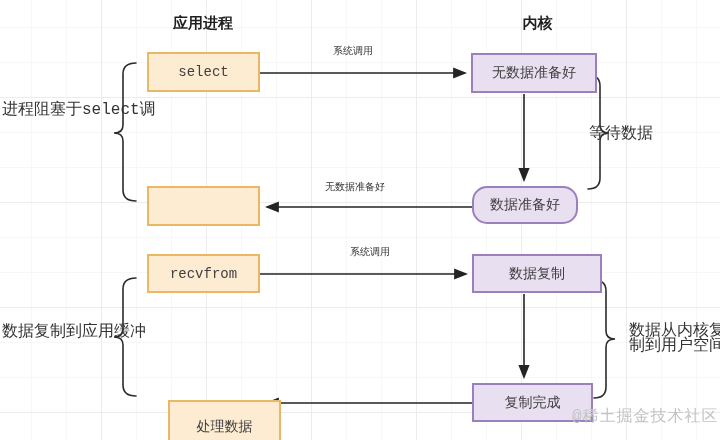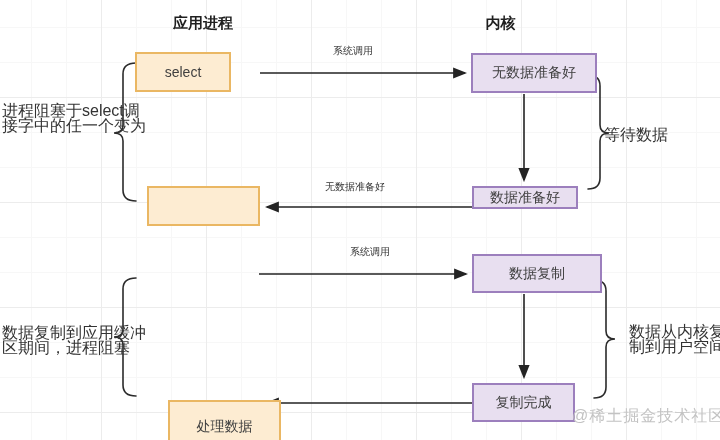--- a/index.html
+++ b/index.html
@@ -7,41 +7,42 @@
   .canvas{
     position:relative;width:720px;height:440px;overflow:hidden;
     background-color:#ffffff;
     background-image:
       linear-gradient(#ececec 1px, transparent 1px),
       linear-gradient(90deg,#ececec 1px, transparent 1px),
       linear-gradient(#f7f7f7 1px, transparent 1px),
       linear-gradient(90deg,#f7f7f7 1px, transparent 1px);
     background-size:105px 105px,105px 105px,35px 35px,35px 35px;
     background-position:-4px -8px;
+    font-family:Liberation Mono, monospace;
   }
   .abs{position:absolute;}
   .hdr{font-weight:bold;font-size:15px;color:#1f1f1f;text-align:center;}
   .node{
     display:flex;align-items:center;justify-content:center;
     font-size:14px;color:#3f3f3f;box-sizing:border-box;
   }
   .node.app{background:var(--app-fill,#fdecd2);border:2px solid var(--app-border,#eab763);}
   .node.kernel{background:var(--kernel-fill,#e8dff0);border:2px solid var(--kernel-border,#9c7fbd);}
   .arrow-label{font-size:10px;color:#333;text-align:center;white-space:nowrap;}
   .annotation{font-size:16px;color:#333;text-align:center;line-height:15px;white-space:nowrap;}
   svg.overlay{position:absolute;left:0;top:0;pointer-events:none;}
   .watermark{font-size:16px;color:var(--wm,#c3c3c3);white-space:nowrap;letter-spacing:1px;}
 </style>
 </head>
 <body>
 
 <div class="canvas">
 
   <div class="abs hdr" style="left:145px;top:14px;width:116px;">应用进程</div>
-  <div class="abs hdr" style="left:445px;top:14px;width:111px;">内核</div>
+  <div class="abs hdr" style="left:482px;top:14px;width:111px;">内核</div>
 
   <svg class="overlay" width="720" height="440" viewBox="0 0 720 440">
     <defs>
       <marker id="ah" viewBox="0 0 10 8" refX="8.5" refY="4" markerWidth="9" markerHeight="7" orient="auto-start-reverse">
         <path d="M0,0 L10,4 L0,8 z" fill="#232323"></path>
       </marker>
     </defs>
 
     <line x1="260" y1="73" x2="465" y2="73" stroke="#232323" stroke-width="1.6" marker-end="url(#ah)"></line>
 
@@ -57,45 +58,44 @@
 
     <path d="M136,63 Q123,63 123,74 L123,125 Q123,133 114,133 Q123,133 123,141 L123,190 Q123,201 136,201" fill="none" stroke="#2b2b2b" stroke-width="1.6" stroke-linecap="round"></path>
 
     <path d="M136,278 Q123,278 123,289 L123,329 Q123,337 114,337 Q123,337 123,345 L123,385 Q123,396 136,396" fill="none" stroke="#2b2b2b" stroke-width="1.6" stroke-linecap="round"></path>
 
     <path d="M588,75 Q600,75 600,86 L600,125 Q600,133 609,133 Q600,133 600,141 L600,178 Q600,189 588,189" fill="none" stroke="#2b2b2b" stroke-width="1.6" stroke-linecap="round"></path>
 
     <path d="M594,280 Q606,280 606,291 L606,331 Q606,339 615,339 Q606,339 606,347 L606,387 Q606,398 594,398" fill="none" stroke="#2b2b2b" stroke-width="1.6" stroke-linecap="round"></path>
   </svg>
 
-  <div class="abs node app" style="left:135px;top:52px;width:96px;height:40px;">select</div>
+  <div class="abs node app" style="left:147px;top:52px;width:113px;height:40px;">select</div>
   <div class="abs node app" style="left:147px;top:186px;width:113px;height:40px;"></div>
+  <div class="abs node app" style="left:147px;top:254px;width:113px;height:39px;">recvfrom</div>
   <div class="abs node app" style="left:148px;top:400px;width:113px;height:54px;margin-left:20px;">处理数据</div>
 
   <div class="abs node kernel" style="left:471px;top:53px;width:126px;height:40px;">无数据准备好</div>
-  <div class="abs node kernel" style="left:472px;top:186px;width:106px;height:23px;">数据准备好</div>
+  <div class="abs node kernel" style="left:472px;top:186px;width:106px;height:38px;border-radius:15px;">数据准备好</div>
   <div class="abs node kernel" style="left:472px;top:254px;width:130px;height:39px;">数据复制</div>
-  <div class="abs node kernel" style="left:472px;top:383px;width:103px;height:39px;">复制完成</div>
+  <div class="abs node kernel" style="left:472px;top:383px;width:121px;height:39px;">复制完成</div>
 
   <div class="abs arrow-label" style="left:303px;top:44px;width:100px;">系统调用</div>
   <div class="abs arrow-label" style="left:300px;top:180px;width:110px;">无数据准备好</div>
   <div class="abs arrow-label" style="left:320px;top:245px;width:100px;">系统调用</div>
 
   <div class="abs annotation" style="left:2px;top:103px;width:120px;">
     <div>进程阻塞于select调</div>
-    <div>接字中的任一个变为</div>
   </div>
 
-  <div class="abs annotation" style="left:604px;top:127px;width:64px;">
+  <div class="abs annotation" style="left:589px;top:127px;width:64px;">
     <div>等待数据</div>
   </div>
 
   <div class="abs annotation" style="left:2px;top:325px;width:120px;">
     <div>数据复制到应用缓冲</div>
-    <div>区期间，进程阻塞</div>
   </div>
 
   <div class="abs annotation" style="left:629px;top:324px;width:80px;">
     <div>数据从内核复</div>
     <div>制到用户空间</div>
   </div>
 
   <div class="abs watermark" style="left:572px;top:406px;">@稀土掘金技术社区</div>
 
 </div>

